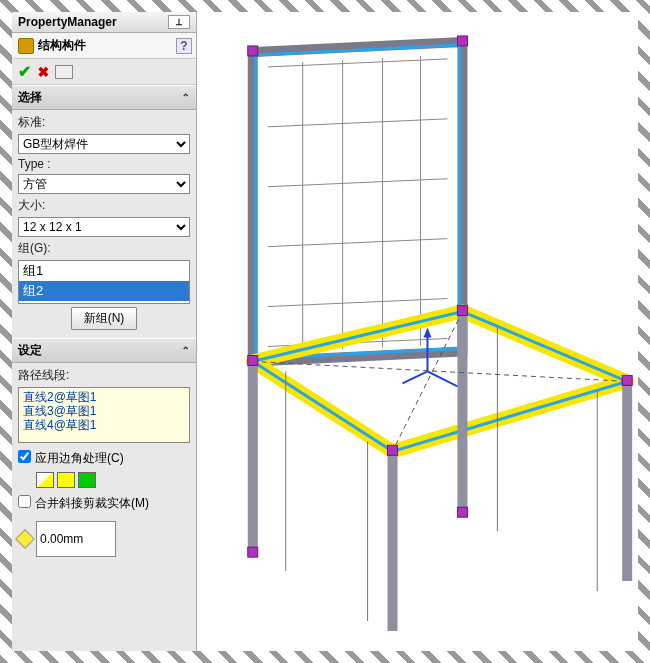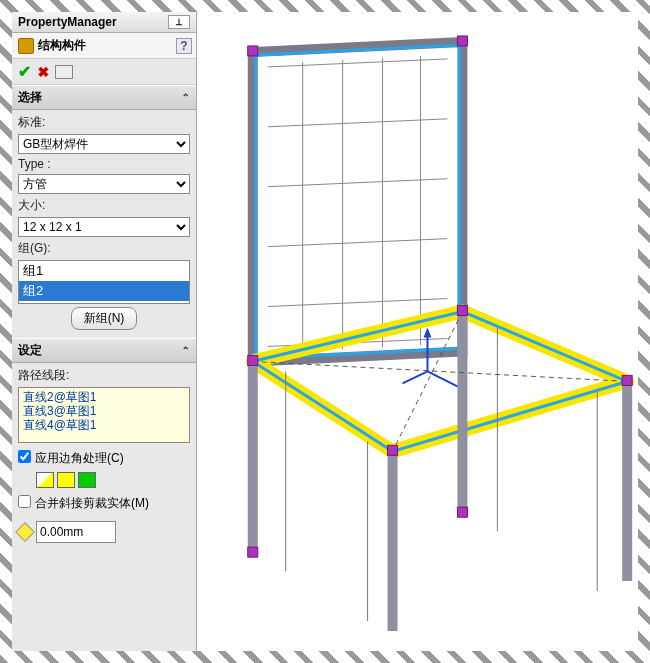--- a/index.html
+++ b/index.html
@@ -57,34 +57,34 @@
   .section-head .chev { font-size:10px; color:#333; }
   .section-body { padding:4px 6px 8px; background:#e8e8e8; display:flex; flex-direction:column; gap:3px; }
   .lbl { color:#222; }
   .combo { display:flex;justify-content:center; }
   .combo select { flex:1; font-size:12px; height:20px; border:1px solid #888; background:#fff; }
   .listbox { background:#fff; border:1px solid #888; min-height:44px; font-size:13px; }
   .listbox .item { padding:1px 4px; }
   .listbox .item.sel { background:#2a7ad1; color:#fff; }
   .btn {
     background: linear-gradient(#fefefe,#e2e2e2);
-    border:1px solid #888; border-radius:8px;
+    border:1px solid #888; border-radius:1px;
     padding:2px 12px; font-size:12px; cursor:pointer;
     align-self:center;
   }
   .chk-row { display:flex; align-items:flex-start; gap:4px; padding-top:4px; }
   .chk-row input { margin:0; }
   .color-swatches { display:flex; gap:3px; margin-left:18px; margin-top:2px; }
   .sw { width:18px; height:16px; border:1px solid #666; cursor:pointer; }
   .sw.a { background:linear-gradient(135deg,#fff 49%,#ff0 51%); }
   .sw.b { background:#ff0; }
   .sw.c { background:#0c0; }
   .dimrow { display:flex; align-items:center; gap:4px; margin-top:6px; }
   .dimrow .diamond { width:14px; height:14px; background:#ffeb3b; transform:rotate(45deg); border:1px solid #999; }
-  .dimrow input { width:80px; height:22px; border:1px solid #888; padding:0 3px; font-size:12px; }
+  .dimrow input { width:80px; height:36px; border:1px solid #888; padding:0 3px; font-size:12px; }
   .pathbox { background:#ffffe0; border:1px solid #888; min-height:56px; padding:2px 4px; color:#0040a0; line-height:14px; }
 
   .viewport {
     flex:1; position:relative; background:#fff;
   }
   .viewport svg { position:absolute; inset:0; width:100%; height:100%; }
 </style>
 </head>
 <body>
 

